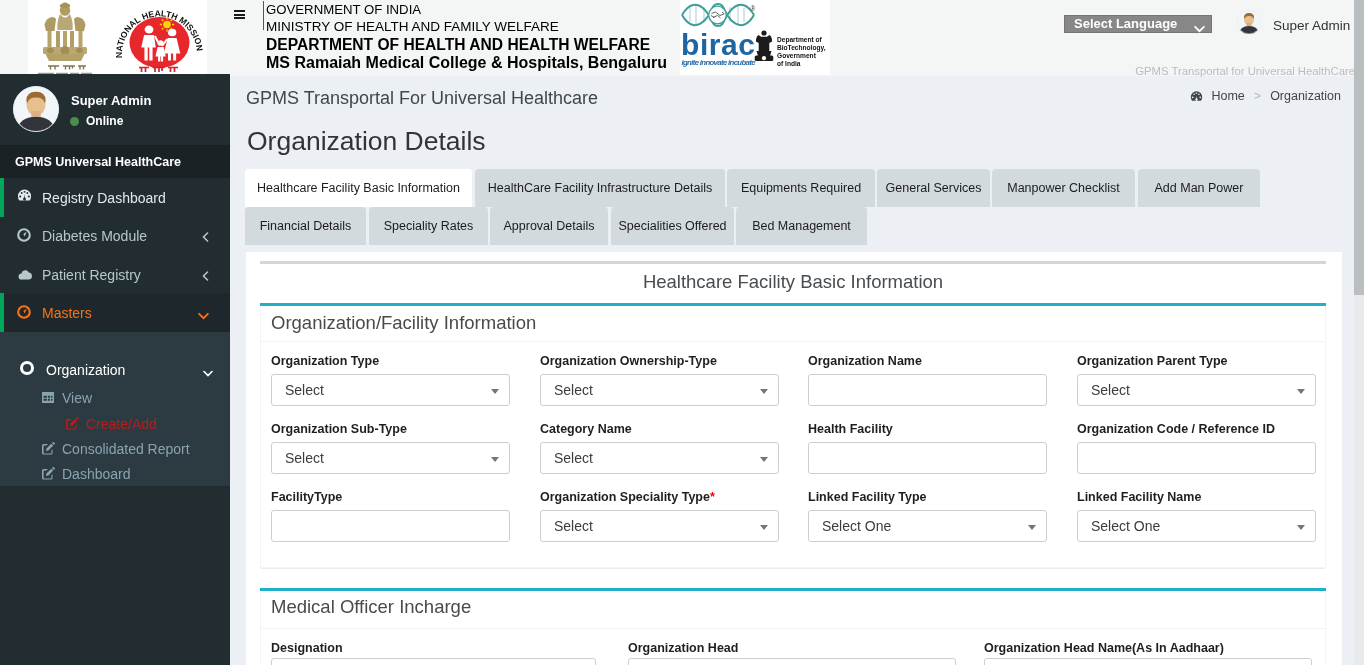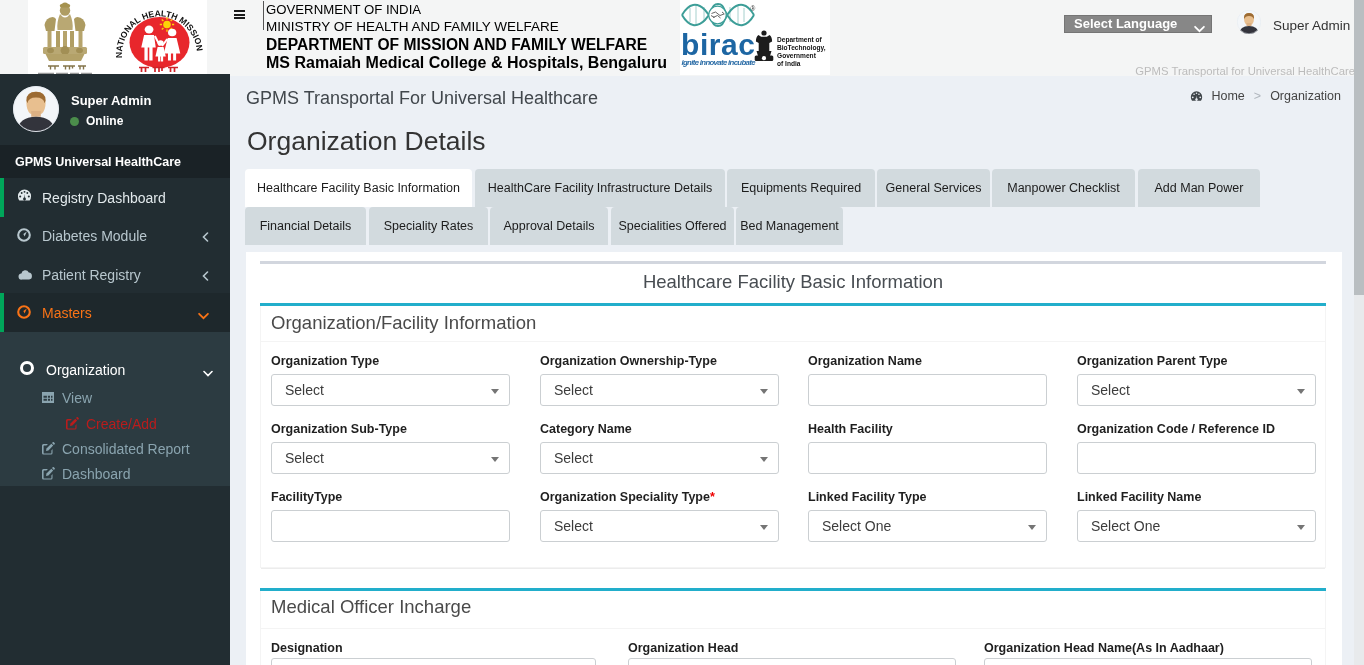--- a/index.html
+++ b/index.html
@@ -49,21 +49,21 @@
   <div id="header"></div>
   <div class="abs" style="left:28px; top:0; width:179px; height:75px; background:#fff;"></div>
   <div id="hamb" class="abs" style="left:234px; top:10px;">
       <div></div>
       <div></div>
       <div></div>
     </div>
   <div id="govline"></div>
   <div class="htext" style="top:2px; font-size:13.2px;">GOVERNMENT OF INDIA</div>
   <div class="htext" style="top:19px; font-size:13.5px;">MINISTRY OF HEALTH AND FAMILY WELFARE</div>
-  <div class="htext" style="top:36px; font-size:15.6px; font-weight:bold;">DEPARTMENT OF MISSION AND FAMILY WELFARE</div>
+  <div class="htext" style="top:36px; font-size:15.6px; font-weight:bold;">DEPARTMENT OF HEALTH AND HEALTH WELFARE</div>
   <div class="htext" style="top:54px; font-size:16px; font-weight:bold;">MS Ramaiah Medical College &amp; Hospitals, Bengaluru</div>
   <div id="emblem" class="abs" style="left:36px; top:2px;">
     <svg width="58" height="74" viewBox="0 0 58 74">
       <g fill="#b6a570">
 
         <circle cx="29" cy="8.5" r="5.2" fill="#af9d63"></circle>
         <path d="M24.5 5.5 q-2-3 1.5-3.8 q3-2.4 6 0 q3.5.8 1.5 3.8z" fill="#a5924f"></path>
 
         <path d="M24 12 q-3.5 8-2.5 16 h15 q1-8-2.5-16 q-2.5 3.5-5 3.5 q-2.5 0-5-3.5z" fill="#b9a873"></path>
 
@@ -335,21 +335,21 @@
   <div class="tab" style="left:475px; top:169px; width:250px;">HealthCare Facility Infrastructure Details</div>
   <div class="tab" style="left:727px; top:169px; width:148px;">Equipments Required</div>
   <div class="tab" style="left:877px; top:169px; width:113px;">General Services</div>
   <div class="tab" style="left:992px; top:169px; width:143px;">Manpower Checklist</div>
   <div class="tab" style="left:1138px; top:169px; width:122px;">Add Man Power</div>
 
   <div class="tab" style="left:245px; top:207px; width:121px;">Financial Details</div>
   <div class="tab" style="left:369px; top:207px; width:119px;text-align:center;">Speciality Rates</div>
   <div class="tab" style="left:490px; top:207px; width:118px;">Approval Details</div>
   <div class="tab" style="left:611px; top:207px; width:123px;">Specialities Offered</div>
-  <div class="tab" style="left:736px; top:207px; width:107px;">Bed Management</div>
+  <div class="tab" style="left:736px; top:207px; width:131px;">Bed Management</div>
 
   <div id="panel"></div>
   <div class="gbar" style="top:261px;"></div>
   <div id="ctitle">Healthcare Facility Basic Information</div>
   <div class="cbar" style="top:303px;"></div>
   <div class="abs" style="left:260px; top:306px; width:1066px; height:262px; border:1px solid #f4f4f4; border-top:none;"></div>
   <div class="sect" style="top:312px;">Organization/Facility Information</div>
   <div class="hrule" style="top:341px;"></div>
 
   <div class="lbl" style="left:271px; top:354px;">Organization Type</div>

